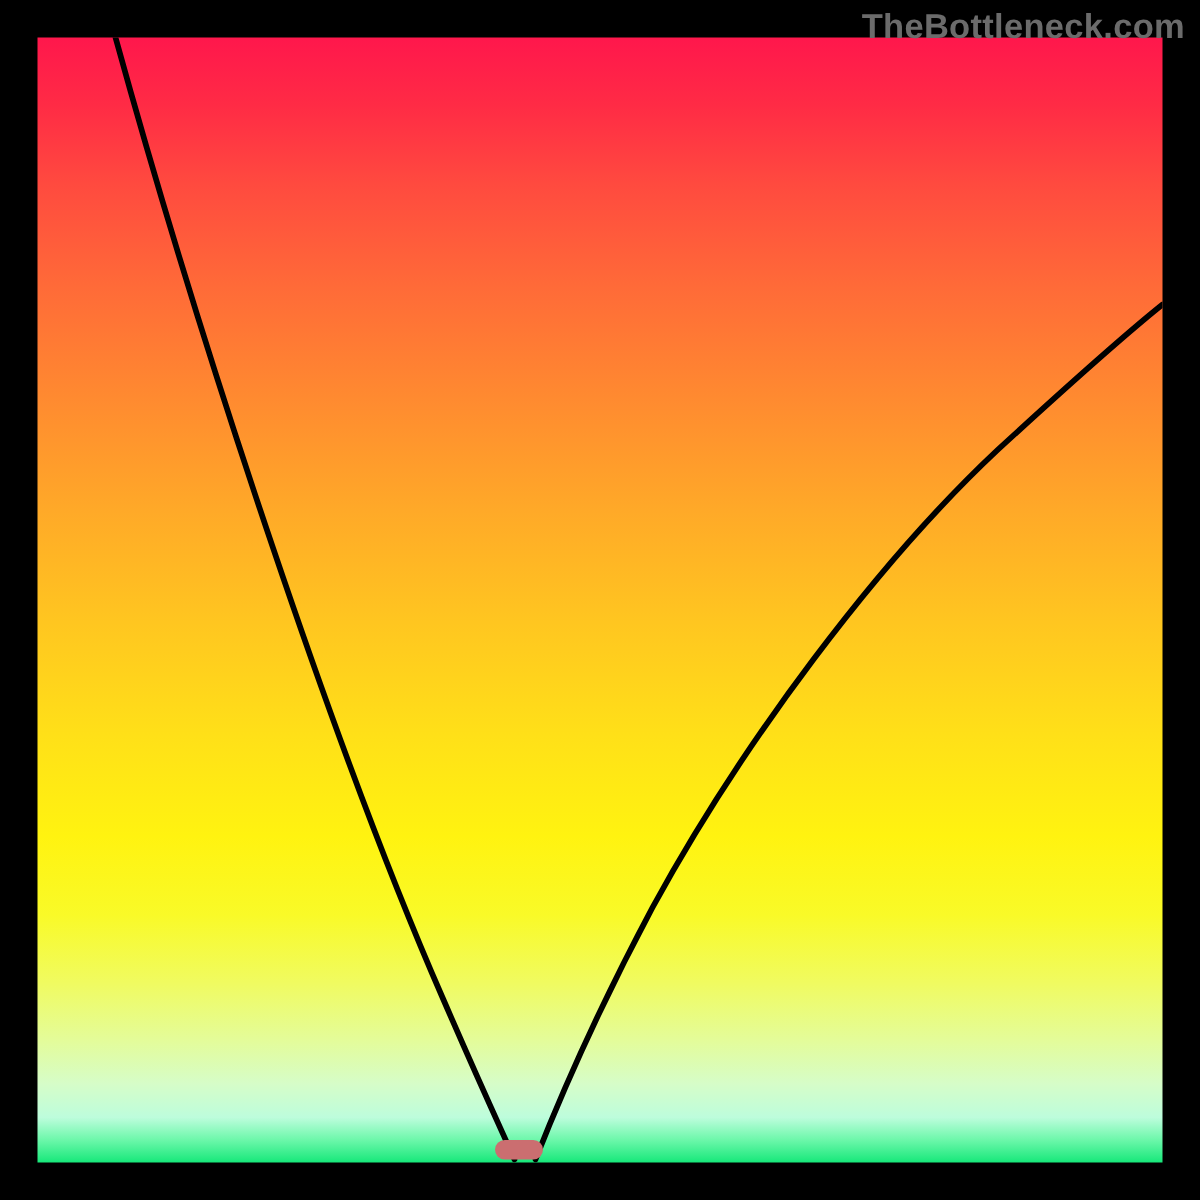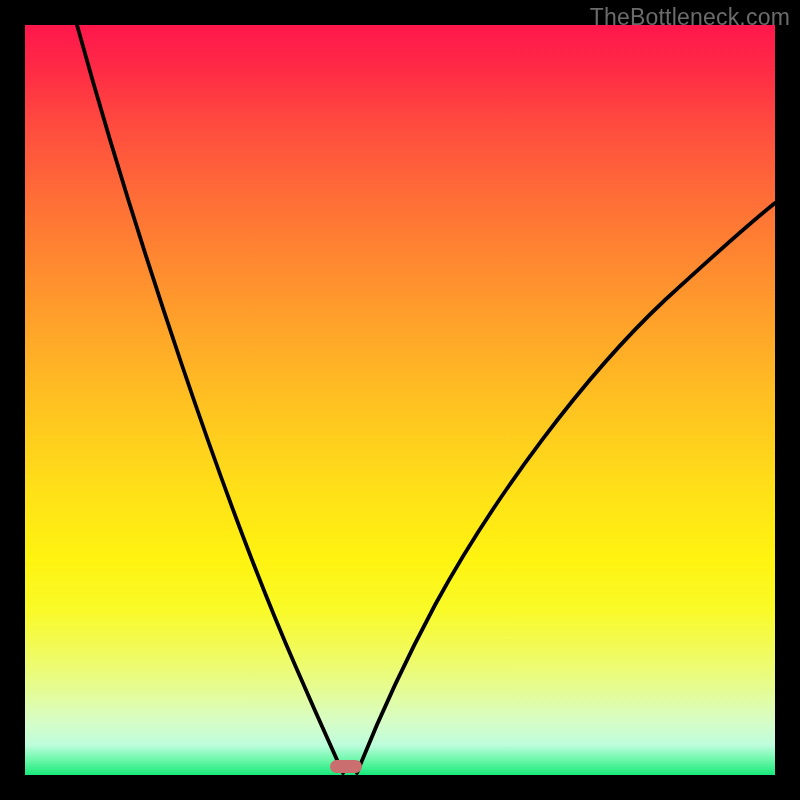--- a/index.html
+++ b/index.html
@@ -35,21 +35,21 @@
       #6cf7aa 98%,
       #17e87a 100%
     );
   }
   .watermark {
     position: absolute;
     top: 4px;
     right: 10px;
     color: #6b6b6b;
     font-size: 23px;
-    font-weight: 400;
+    font-weight: 700;
     letter-spacing: 0.2px;
     font-family: Arial, Helvetica, sans-serif;
   }
   svg.curve {
     position: absolute;
     left: 0;
     top: 0;
     width: 750px;
     height: 750px;
   }

